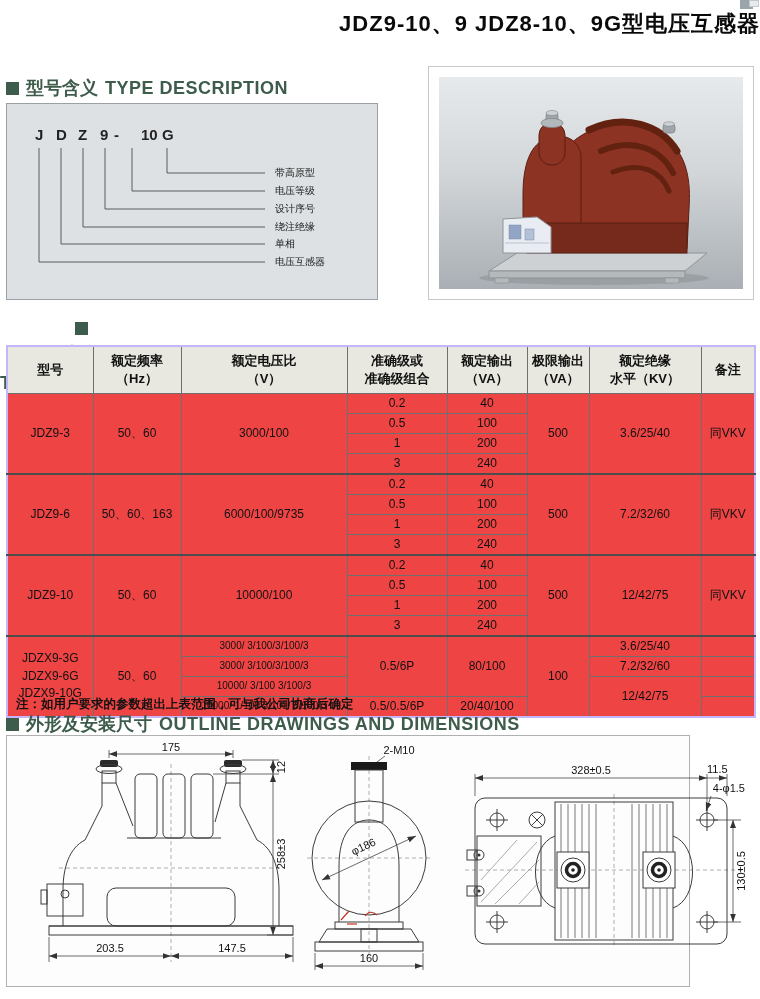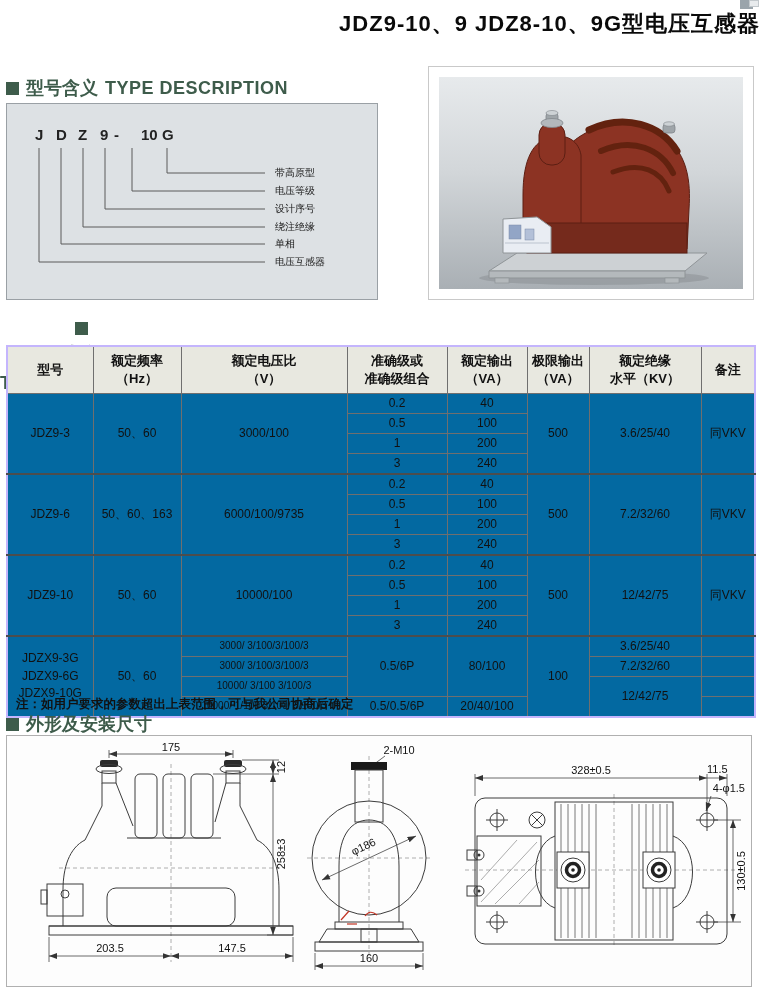--- a/index.html
+++ b/index.html
@@ -39,30 +39,30 @@
   .photo-frame { left:428px; top:66px; width:326px; height:234px; background:#fff;
     border:1px solid #c9c9c9; box-sizing:border-box; padding:10px; }
   .photo { width:100%; height:100%;
     background:linear-gradient(180deg,#e7eaec 0%, #d2d6d9 45%, #a9afb4 100%); }
 
   
   table.tech { position:absolute; left:6px; top:345px; width:748px;
     border-collapse:collapse; table-layout:fixed; border:2px solid #c4b5fd; }
   table.tech th { background:#e8e8e0; border:1px solid #6f6f6f; font-size:13px;
     font-weight:bold; height:46px; padding:0 2px; text-align:center; color:#111; }
-  table.tech td { background:#0369a1; border:1px solid #6f6f6f; font-size:12px;
+  table.tech td { background:#ef4444; border:1px solid #6f6f6f; font-size:12px;
     height:19px; line-height:1.45; text-align:center; padding:0 2px;
     white-space:nowrap; overflow:hidden; color:#111; }
   table.tech td.tight { font-size:10px; }
   table.tech tr.grp td { border-top:2px solid #4d4d4d; }
 
   .note { left:8px; top:696px; font-size:12.5px; font-weight:bold; color:#111;padding-left:8px; }
 
   
-  .drawbox { left:6px; top:735px; width:746px; height:252px; background:#fdfdfd;
+  .drawbox { left:6px; top:735px; width:684px; height:252px; background:#fdfdfd;
     border:1px solid #b0b0b0; box-sizing:border-box; }
   svg .ol { stroke:#3c3c3c; fill:none; stroke-width:1; }
   svg .rib { stroke:#555; fill:none; stroke-width:0.8; }
   svg .dim { stroke:#444; fill:none; stroke-width:0.8; }
   svg .hat { stroke:#8a8a8a; fill:none; stroke-width:0.7; }
   svg .cl  { stroke:#9a9a9a; fill:none; stroke-width:0.8; stroke-dasharray:4,3; }
   svg .red { stroke:#c23222; fill:none; stroke-width:1.2; }
   svg text.dimt { font-family:"Liberation Sans","DejaVu Sans",sans-serif;
     font-size:11px; fill:#111; }
 </style>
@@ -259,20 +259,21 @@
         <td></td>
       </tr>
     </tbody>
 </table>
 
 <div class="abs note">注：如用户要求的参数超出上表范围，可与我公司协商后确定</div>
 
 <div class="abs sec sec3">
   <span class="sq"></span>
   <span class="zh">外形及安装尺寸</span>
+  <span class="en">OUTLINE DRAWINGS AND DIMENSIONS</span>
 </div>
 
 <div class="abs drawbox">
 <svg width="744" height="250" viewBox="0 0 744 250">
   <defs>
     <marker id="mE" markerWidth="9" markerHeight="7" refX="8.5" refY="3" orient="auto" markerUnits="userSpaceOnUse">
           <path d="M0,0L8.5,3L0,6Z" fill="#333"></path>
         </marker>
     <marker id="mS" markerWidth="9" markerHeight="7" refX="0.5" refY="3" orient="auto" markerUnits="userSpaceOnUse">
           <path d="M8.5,0L0.5,3L8.5,6Z" fill="#333"></path>

